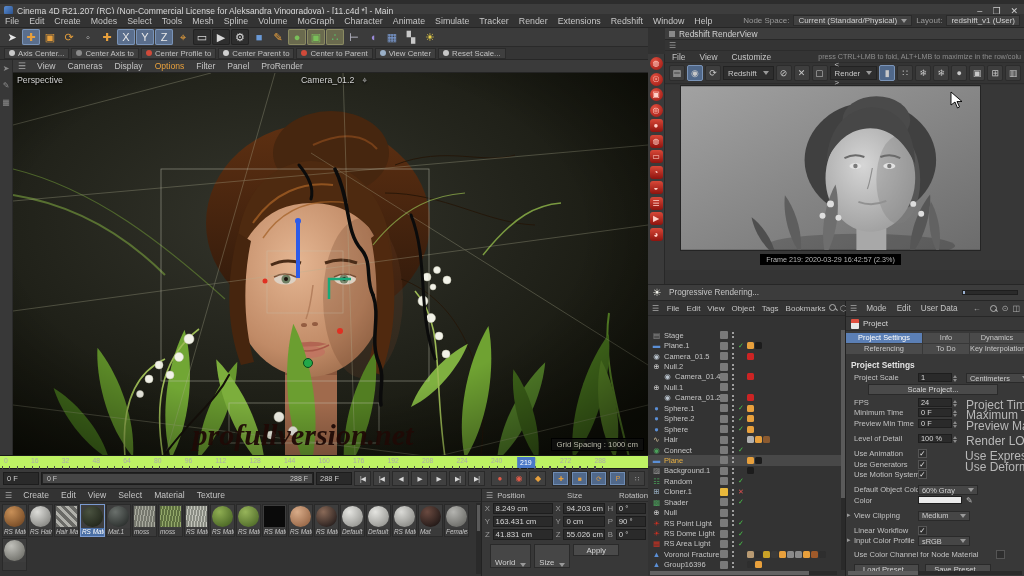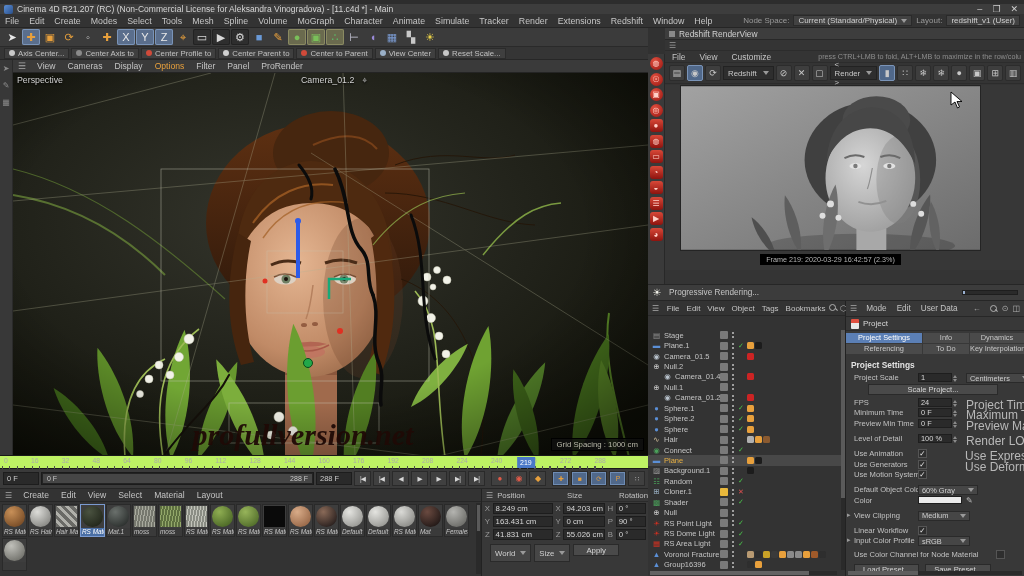--- a/index.html
+++ b/index.html
@@ -1,19 +1,19 @@
 <!DOCTYPE html>
 <html><head>
 <meta charset="utf-8">
 <style>
   *{margin:0;padding:0;box-sizing:border-box}
   html,body{background:#1a1a1a}
   #root{position:relative;width:1024px;height:576px;background:#2d2d2d;overflow:hidden;
         font-family:"Liberation Sans",sans-serif;color:#c8c8c8;font-size:9px;-webkit-font-smoothing:antialiased}
-  .titlebar{position:absolute;left:0;top:4px;width:1024px;height:14px;background:#3d3d3d;display:flex;align-items:center;padding:0 4px;border-bottom:4px solid #0ea5e9}
+  .titlebar{position:absolute;left:0;top:4px;width:1024px;height:14px;background:#3d3d3d;display:flex;align-items:center;padding:0 4px;border-bottom:1px solid #0ea5e9}
   .appicon{width:9px;height:9px;border-radius:2px;background:linear-gradient(135deg,#5b8fd6,#2a4f8a);margin-right:4px}
   .title-text{font-size:8.5px;color:#d6d6d6;white-space:nowrap;overflow:hidden;flex:1}
   .winbtns{display:flex;gap:10px;margin-right:2px;color:#cfcfcf;font-size:9px}
   .menubar{position:absolute;left:0;top:14px;width:1024px;height:14px;background:#333;display:flex;align-items:center;border-bottom:1px solid #252525}
   .menubar .mi{padding:0 5px;color:#c6c6c6;font-size:8.8px;white-space:nowrap}
   .mb-right{margin-left:auto;display:flex;align-items:center;gap:4px;padding-right:4px}
   .mb-lbl{color:#9a9a9a;font-size:8px}
   .mb-combo{background:#424242;border:1px solid #2a2a2a;padding:0 4px;height:11px;line-height:10px;font-size:8px;color:#d0d0d0;display:flex;align-items:center;gap:4px}
   .dd{width:0;height:0;border-left:3px solid transparent;border-right:3px solid transparent;border-top:4px solid #9a9a9a;display:inline-block}
   
@@ -70,21 +70,21 @@
   .mat-scroll i{position:absolute;left:1px;right:1px;top:2px;height:26px;background:#5a5a5a}
   .coords{position:absolute;left:482px;top:489px;width:166px;height:87px;background:#383838;font-size:7.8px}
   .coords .hdr{display:flex;align-items:center;height:13px;color:#c2c2c2;border-bottom:1px solid #2a2a2a}
   .coords .hdr .burger{padding:0 4px;color:#aaa}
   .coords .hdr span{display:inline-block}
   .crow{display:flex;align-items:center;gap:2px;height:13px;padding:0 2px}
   .caxis{width:7px;color:#9a9a9a;text-align:center}
   .cbox{background:#2a2a2a;border:1px solid #1d1d1d;height:11px;line-height:10px;padding:0 2px;color:#d6d6d6;overflow:hidden;white-space:nowrap}
   .cbox.w1{width:64px}.cbox.w2{width:44px}.cbox.w3{width:32px}
   .cfoot{display:flex;gap:3px;padding:3px 2px 0 8px}
-  .ccombo{background:#464646;border:1px solid #2a2a2a;height:18px;display:flex;align-items:center;gap:5px;padding:0 4px;color:#d0d0d0}
+  .ccombo{background:#464646;border:1px solid #2a2a2a;height:24px;display:flex;align-items:flex-end;gap:5px;padding:0 4px;color:#d0d0d0}
   .cbtn{background:#4a4a4a;border:1px solid #2a2a2a;height:12px;line-height:11px;padding:0 12px;color:#d6d6d6}
   
   .right-col{position:absolute;left:648px;top:28px;width:376px;height:548px;background:#313131}
   .rs-strip{position:absolute;left:0;top:26px;width:17px;height:230px;background:#3a3a3a;display:flex;flex-direction:column;align-items:center;gap:2.5px;padding-top:3px;border-right:1px solid #282828}
   .rsi{width:13px;height:13px;display:flex;align-items:center;justify-content:center;font-size:8px;color:#ffd0c8;background:radial-gradient(circle at 35% 30%,#e05040,#991510);border-radius:50%}
   .rsi[data-shape="hex"]{border-radius:3px;background:linear-gradient(180deg,#d84838,#8e130e)}
   .rv-panel{position:absolute;left:17px;top:0;right:0;height:256px;background:#343434}
   .rv-title{height:12px;background:#3d3d3d;display:flex;align-items:center;gap:4px;padding:0 4px;font-size:8.4px;color:#d0d0d0;border-bottom:1px solid #282828}
   .rv-title .sq{width:6px;height:6px;background:#8a8a8a}
   .rv-burger{height:11px;display:flex;align-items:center;padding:0 4px;color:#9a9a9a;font-size:8px;border-bottom:1px solid #2c2c2c}
@@ -468,21 +468,21 @@
         <span class="tbtn" data-state="active">■</span>
         <span class="tbtn" data-state="active">⟳</span>
         <span class="tbtn" data-state="active">P</span>
         <span class="tbtn">∷</span>
       </span>
   </div>
 
   <div class="bottom-left">
     <div class="mat-menu">
       <span class="burger">☰</span>
-      <span><span class="mi">Create</span><span class="mi">Edit</span><span class="mi">View</span><span class="mi">Select</span><span class="mi">Material</span><span class="mi">Layout</span></span>
+      <span><span class="mi">Create</span><span class="mi">Edit</span><span class="mi">View</span><span class="mi">Select</span><span class="mi">Material</span><span class="mi">Texture</span></span>
     </div>
     <div class="mats">
 
         <span class="mat" data-kind="sphere" style="--c1: #7a4e28; --c2: #c89058;">
           <i class="ball"></i>
           <i class="lbl">RS Mate</i>
         </span>
 
         <span class="mat" data-kind="sphere" style="--c1: #8a8a86; --c2: #dcdcd8;">
           <i class="ball"></i>

